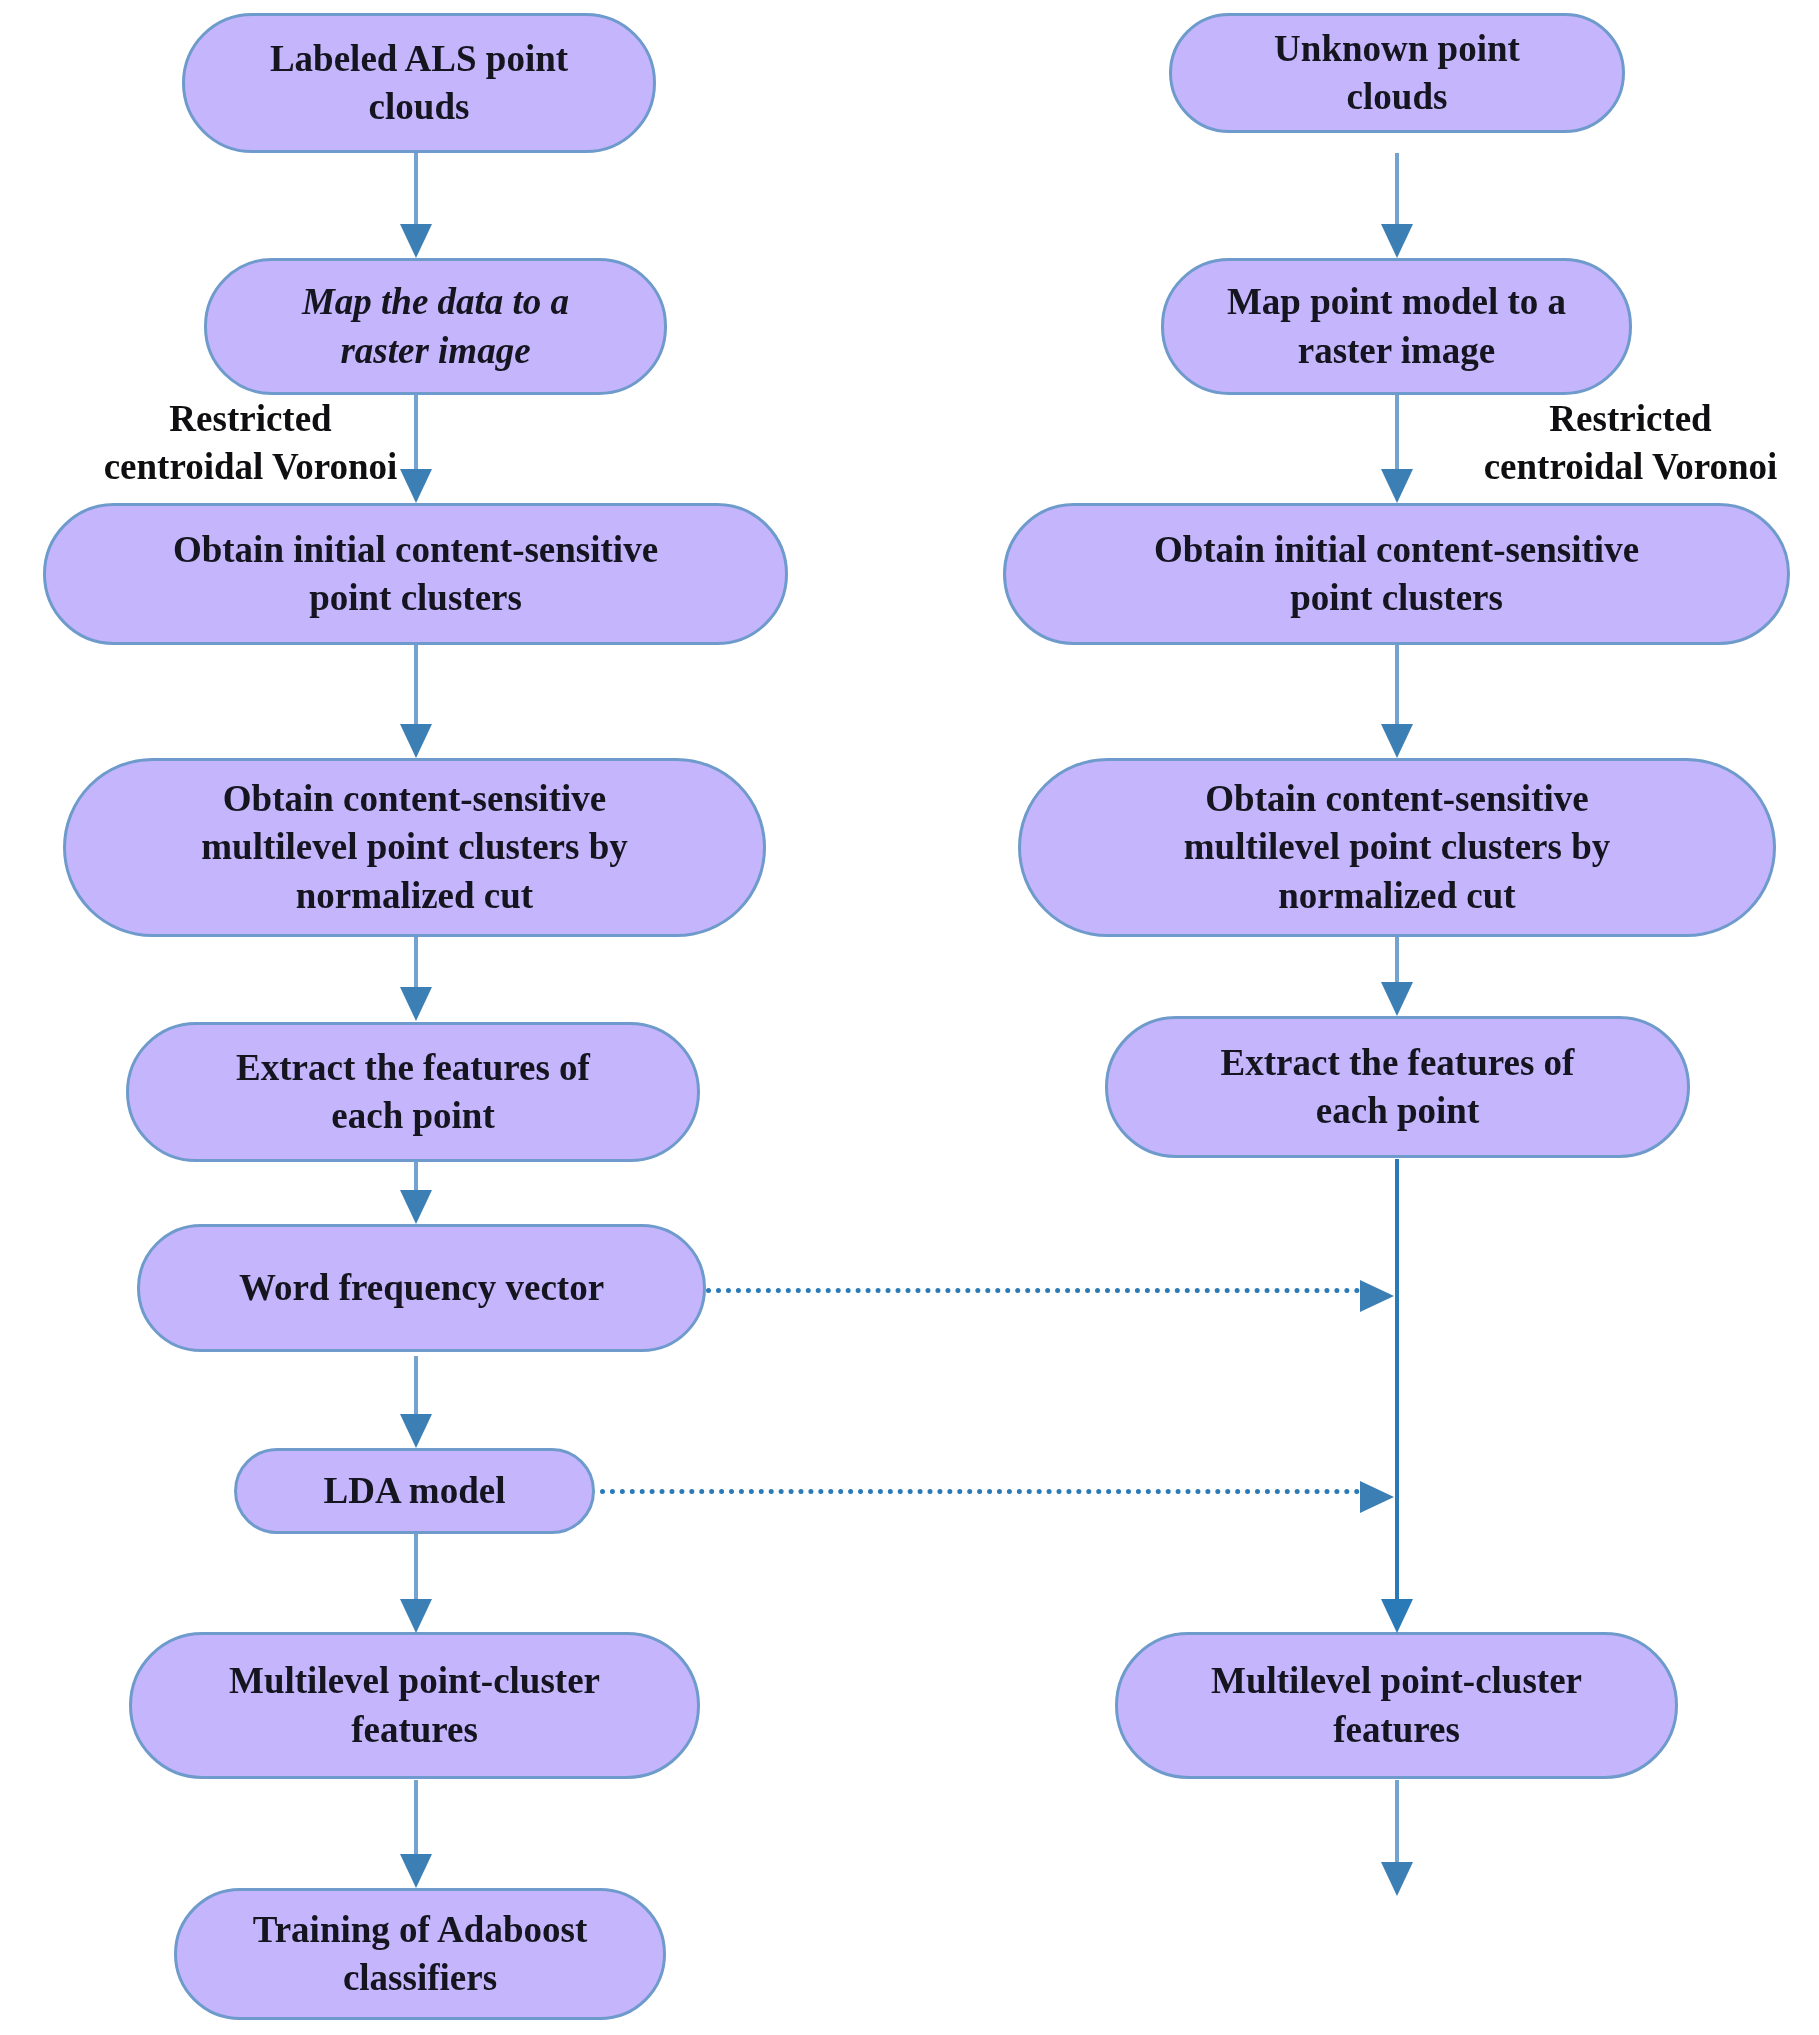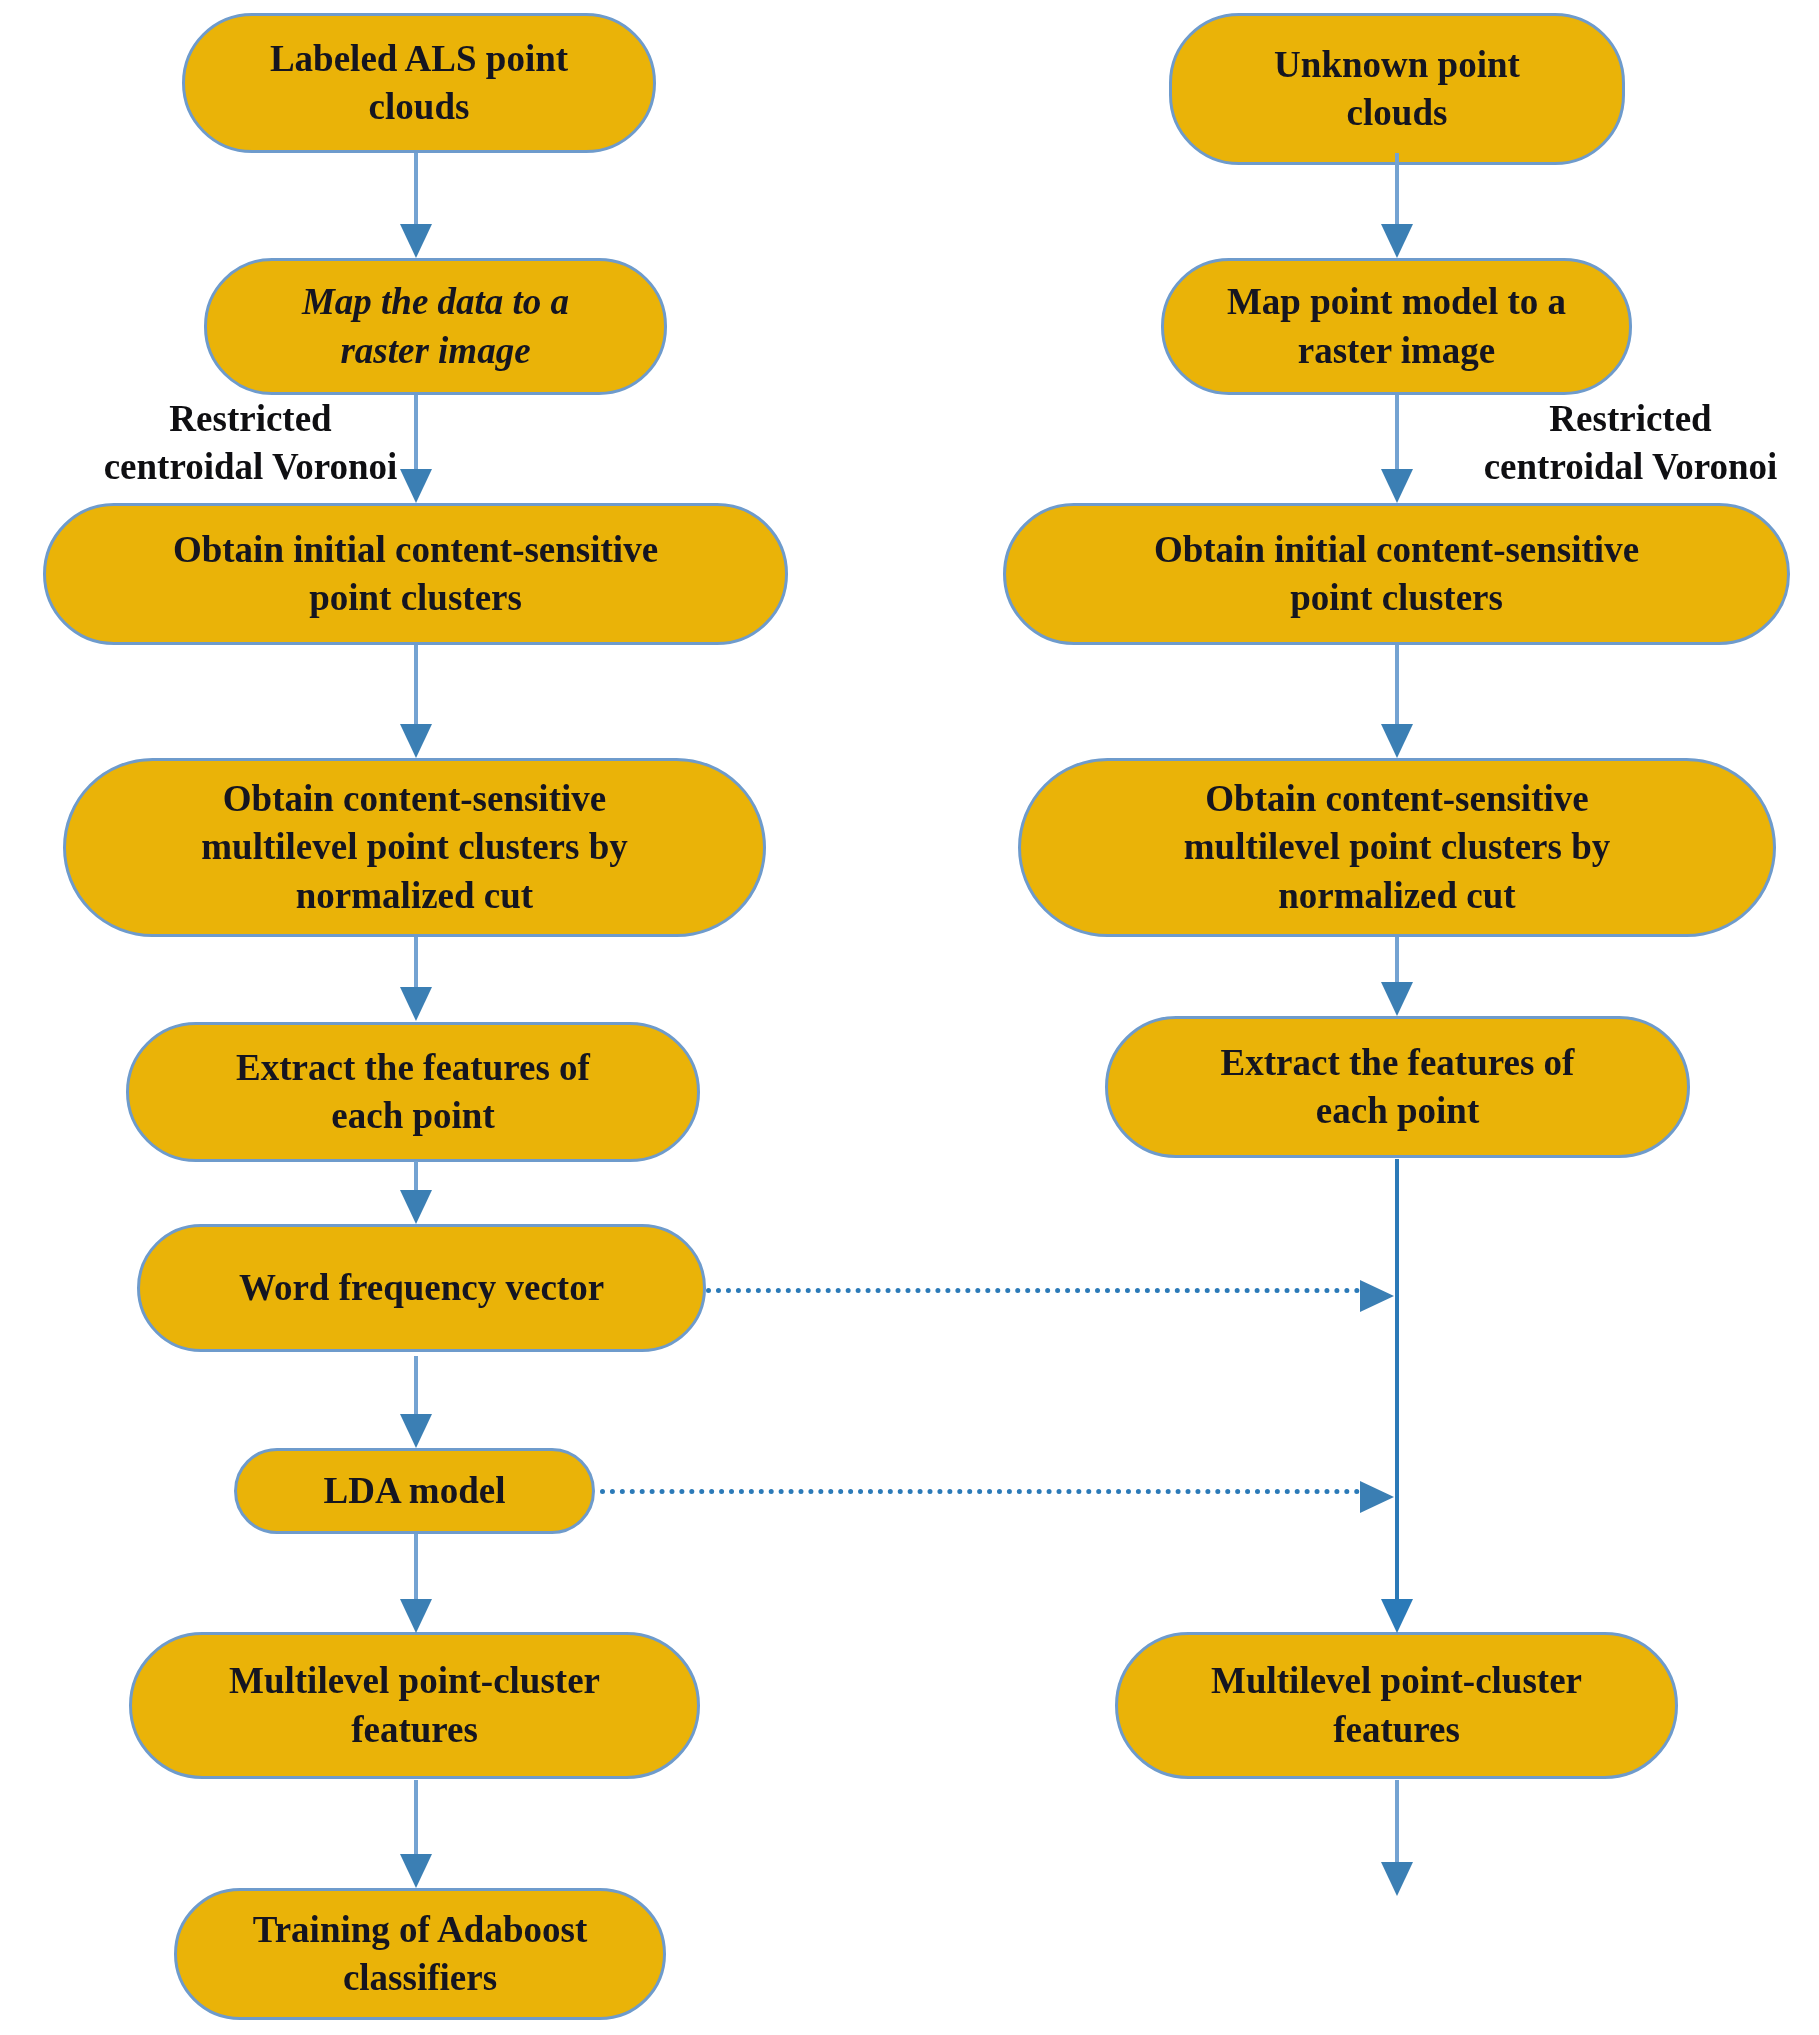--- a/index.html
+++ b/index.html
@@ -11,21 +11,21 @@
     --annotation-text:#0f0f12;
   }
   html,body{margin:0;padding:0;background:#ffffff;}
   #canvas{
     position:relative;width:1819px;height:2035px;background:#ffffff;
     font-family:"Liberation Serif", serif;overflow:hidden;
   }
   .node{
     position:absolute;display:flex;align-items:center;justify-content:center;
     text-align:center;white-space:pre-line;font-weight:bold;font-size:37px;
-    line-height:1.3;color:var(--node-text);background:#eab308;
+    line-height:1.3;color:var(--node-text);background:#c4b5fd;
     border:3.3px solid var(--box-border);box-sizing:border-box;
   }
   .ann{
     position:absolute;text-align:center;white-space:pre-line;font-weight:bold;
     font-size:37px;line-height:1.3;color:var(--annotation-text);
   }
   .arrow{position:absolute;width:4px;background:var(--arrow-stem);}
   .arrow::after{
     content:"";position:absolute;left:50%;bottom:-34px;transform:translateX(-50%);
     width:0;height:0;border-left:16px solid transparent;border-right:16px solid transparent;
@@ -43,21 +43,21 @@
   #l1{left:182px;top:13px;width:474px;height:140px;border-radius:70px;}
   #l2{left:204px;top:258px;width:463px;height:137px;border-radius:68px;font-style:italic;}
   #l3{left:43px;top:503px;width:745px;height:142px;border-radius:71px;}
   #l4{left:63px;top:758px;width:703px;height:179px;border-radius:90px;}
   #l5{left:126px;top:1022px;width:574px;height:140px;border-radius:70px;}
   #l6{left:137px;top:1224px;width:569px;height:128px;border-radius:66px;}
   #l7{left:234px;top:1448px;width:361px;height:86px;border-radius:43px;}
   #l8{left:129px;top:1632px;width:571px;height:147px;border-radius:74px;}
   #l9{left:174px;top:1888px;width:492px;height:132px;border-radius:66px;}
   
-  #r1{left:1169px;top:13px;width:456px;height:152px;border-radius:70px;}
+  #r1{left:1169px;top:13px;width:456px;height:120px;border-radius:70px;}
   #r2{left:1161px;top:258px;width:471px;height:137px;border-radius:68px;}
   #r3{left:1003px;top:503px;width:787px;height:142px;border-radius:71px;}
   #r4{left:1018px;top:758px;width:758px;height:179px;border-radius:90px;}
   #r5{left:1105px;top:1016px;width:585px;height:142px;border-radius:71px;}
   #r6{left:1115px;top:1632px;width:563px;height:147px;border-radius:74px;}
   #r7{left:1197px;top:1896px;width:400px;height:121px;border-radius:61px;}
   
   #la1{left:414px;top:153px;height:71px;}
   #la2{left:414px;top:395px;height:74px;}
   #la3{left:414px;top:645px;height:79px;}

